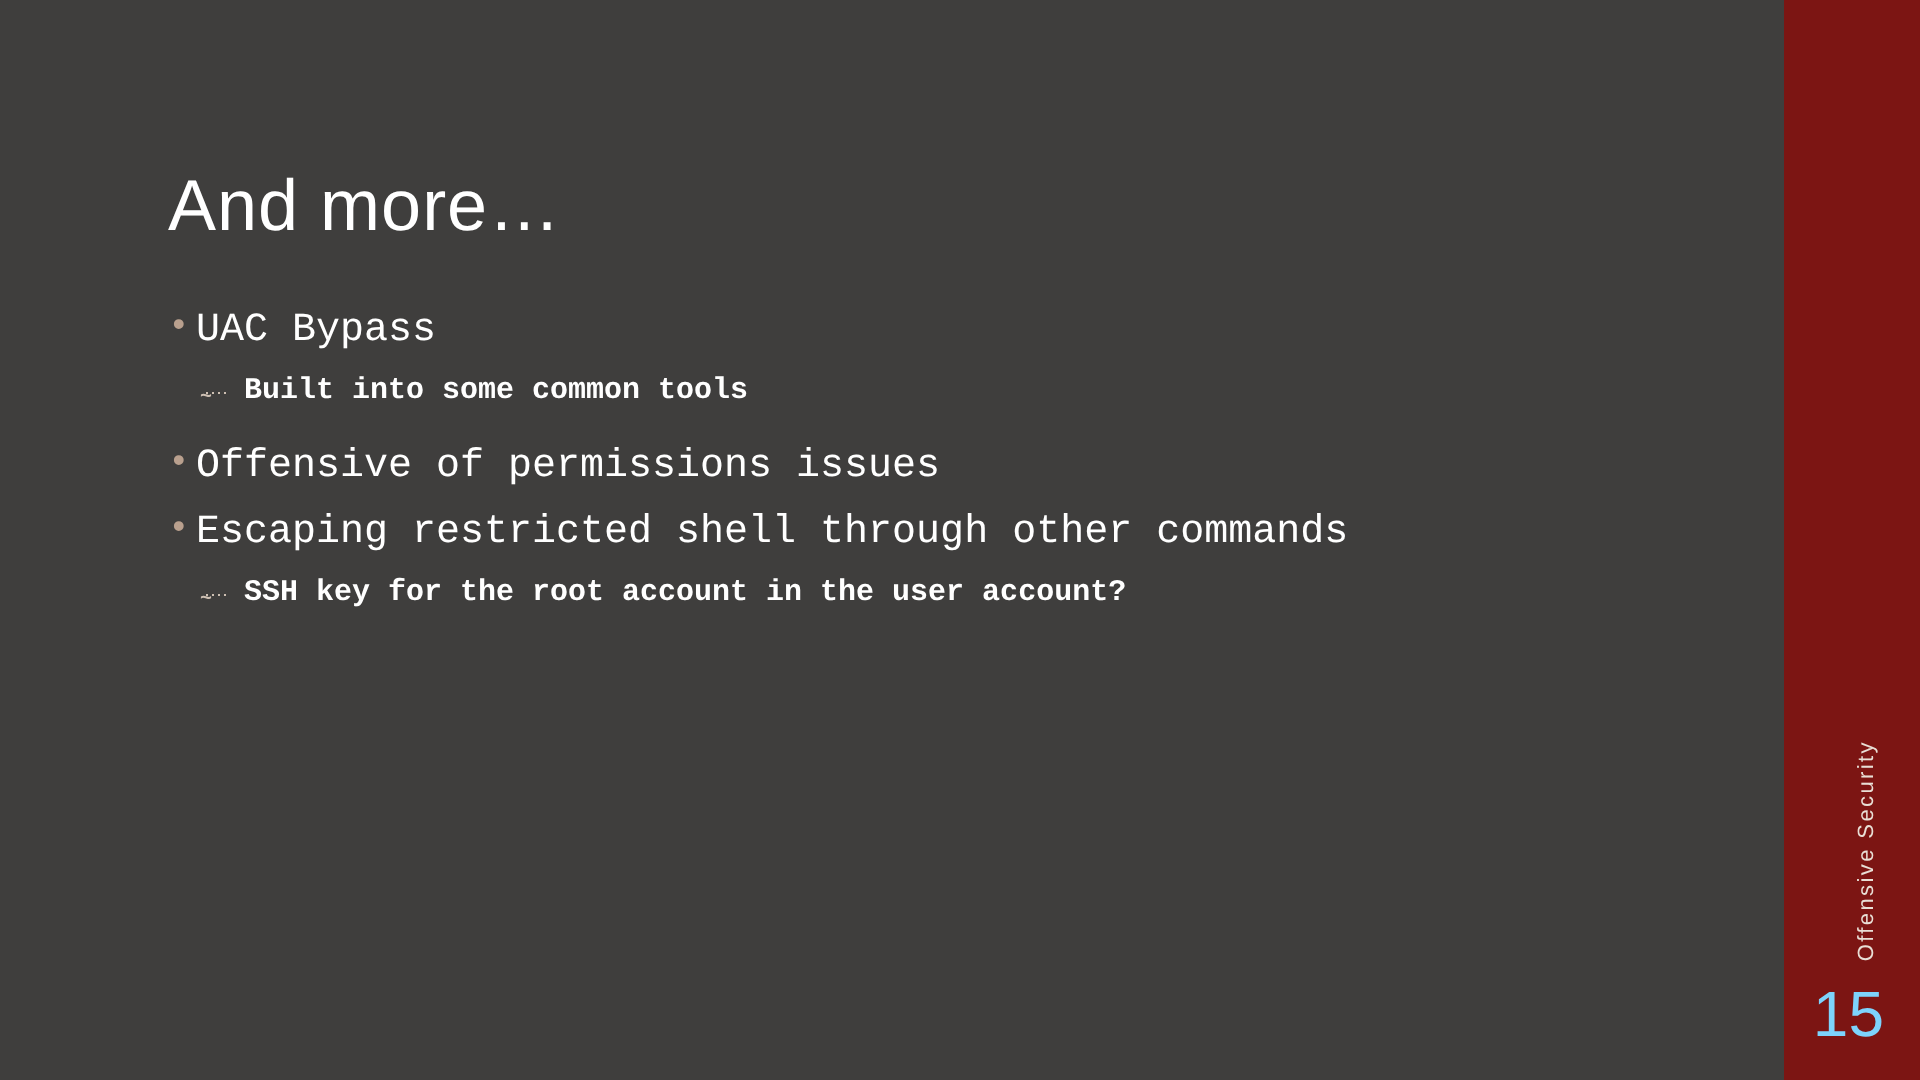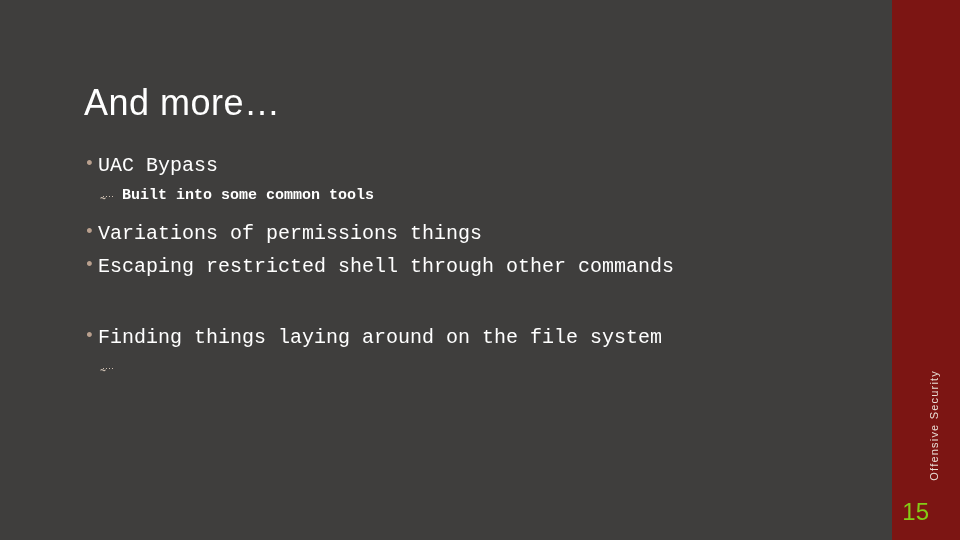--- a/index.html
+++ b/index.html
@@ -81,24 +81,24 @@
     top: 370px;
     transform: rotate(-90deg);
     transform-origin: right top;
     font-size: 11px;
     letter-spacing: 1.2px;
     color: #e9dfd6;
     white-space: nowrap;
   }
   .page-num {
     position: absolute;
-    right: 31px;
+    right: 18px;
     bottom: 14px;
-    font-size: 24px;
-    color: #84cc16;
+    font-size: 32px;
+    color: #7dd3fc;
   }
 </style>
 </head>
 <body>
 
 <div class="sidebar"></div>
 
 <div class="content">
   <h1 class="title">And more…</h1>
 
@@ -106,31 +106,29 @@
 
     <li class="b1">
       <span>UAC Bypass</span>
     </li>
     <li class="b2">
       <span class="dots">~</span>
       <span>Built into some common tools</span>
     </li>
 
     <li class="b1">
-      <span>Variations of permissions things</span>
+      <span>Offensive of permissions issues</span>
     </li>
 
     <li class="b1 gap-lg">
       <span>Escaping restricted shell through other commands</span>
     </li>
 
-    <li class="b1 gap-xl">
-      <span>Finding things laying around on the file system</span>
-    </li>
     <li class="b2">
       <span class="dots">~</span>
+      <span>SSH key for the root account in the user account?</span>
     </li>
 
   </ul>
 </div>
 
 <div class="side-label">Offensive Security</div>
 <div class="page-num">15</div>
 
 </body></html>

